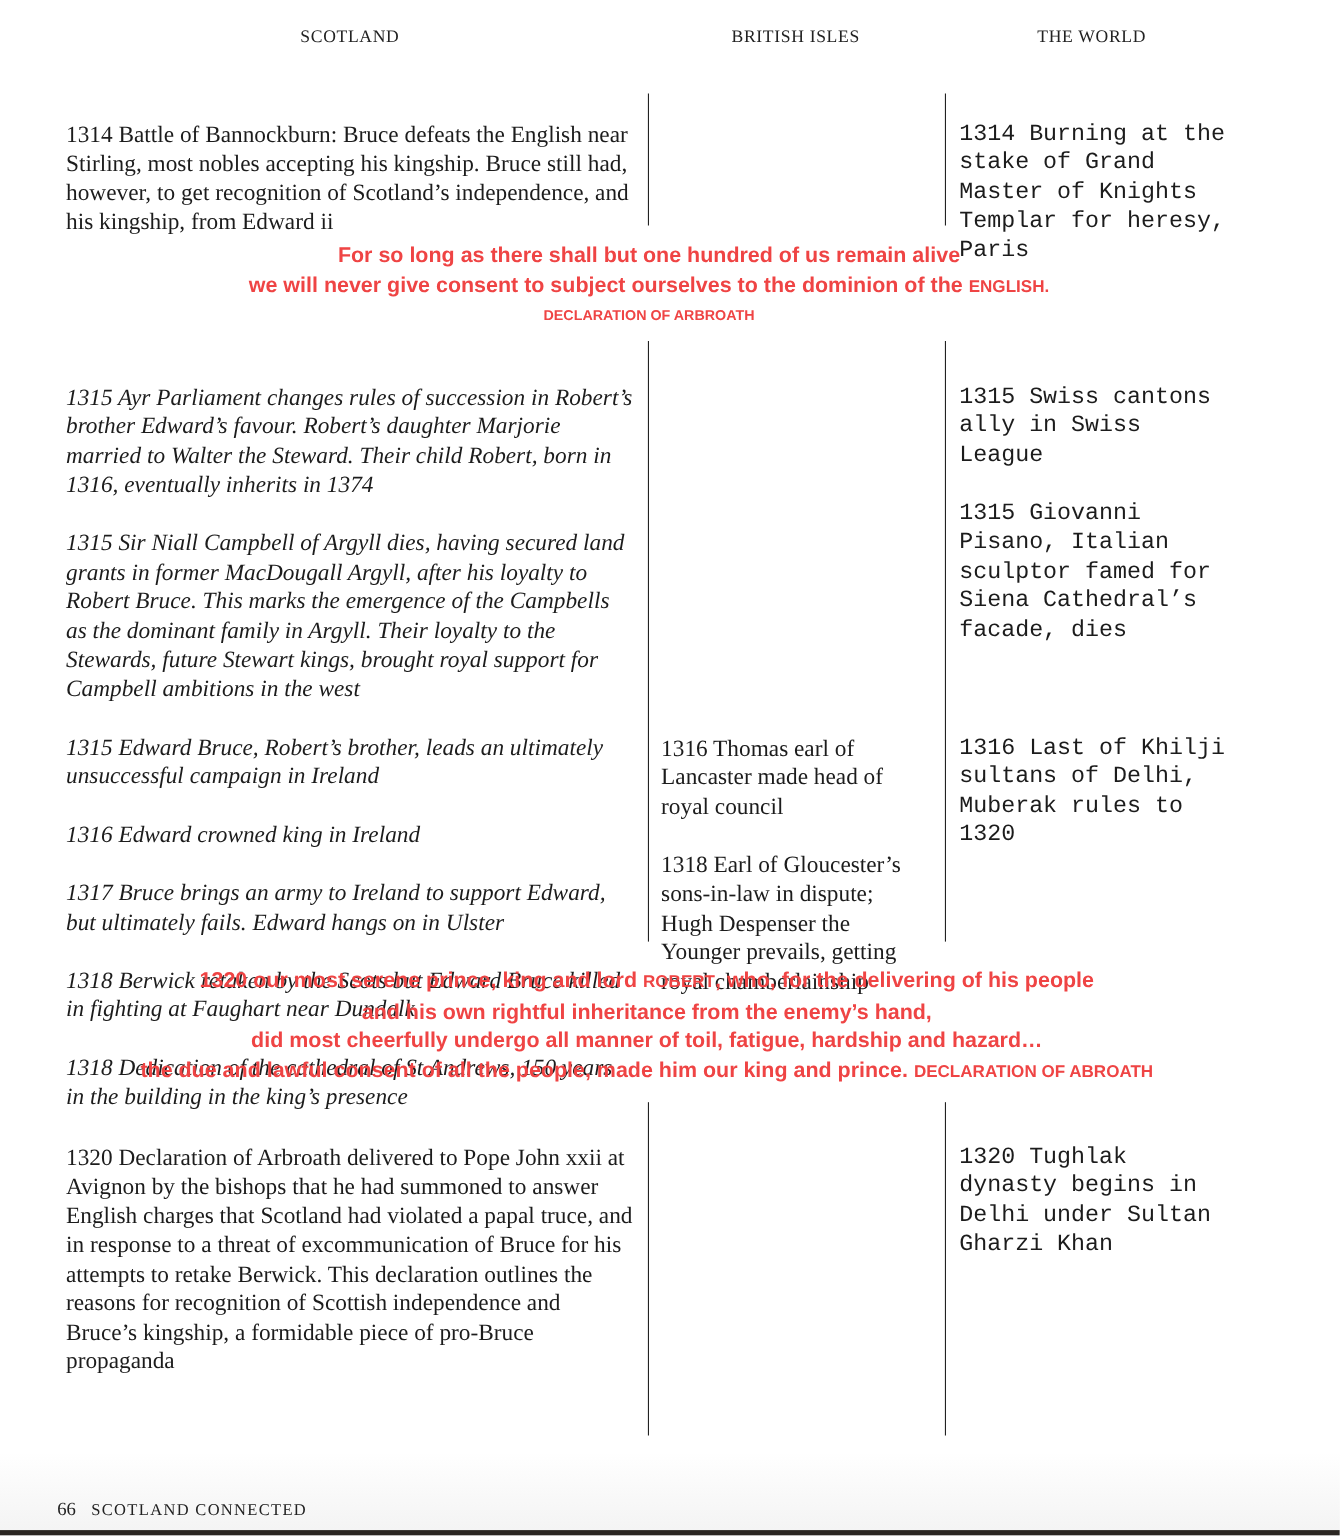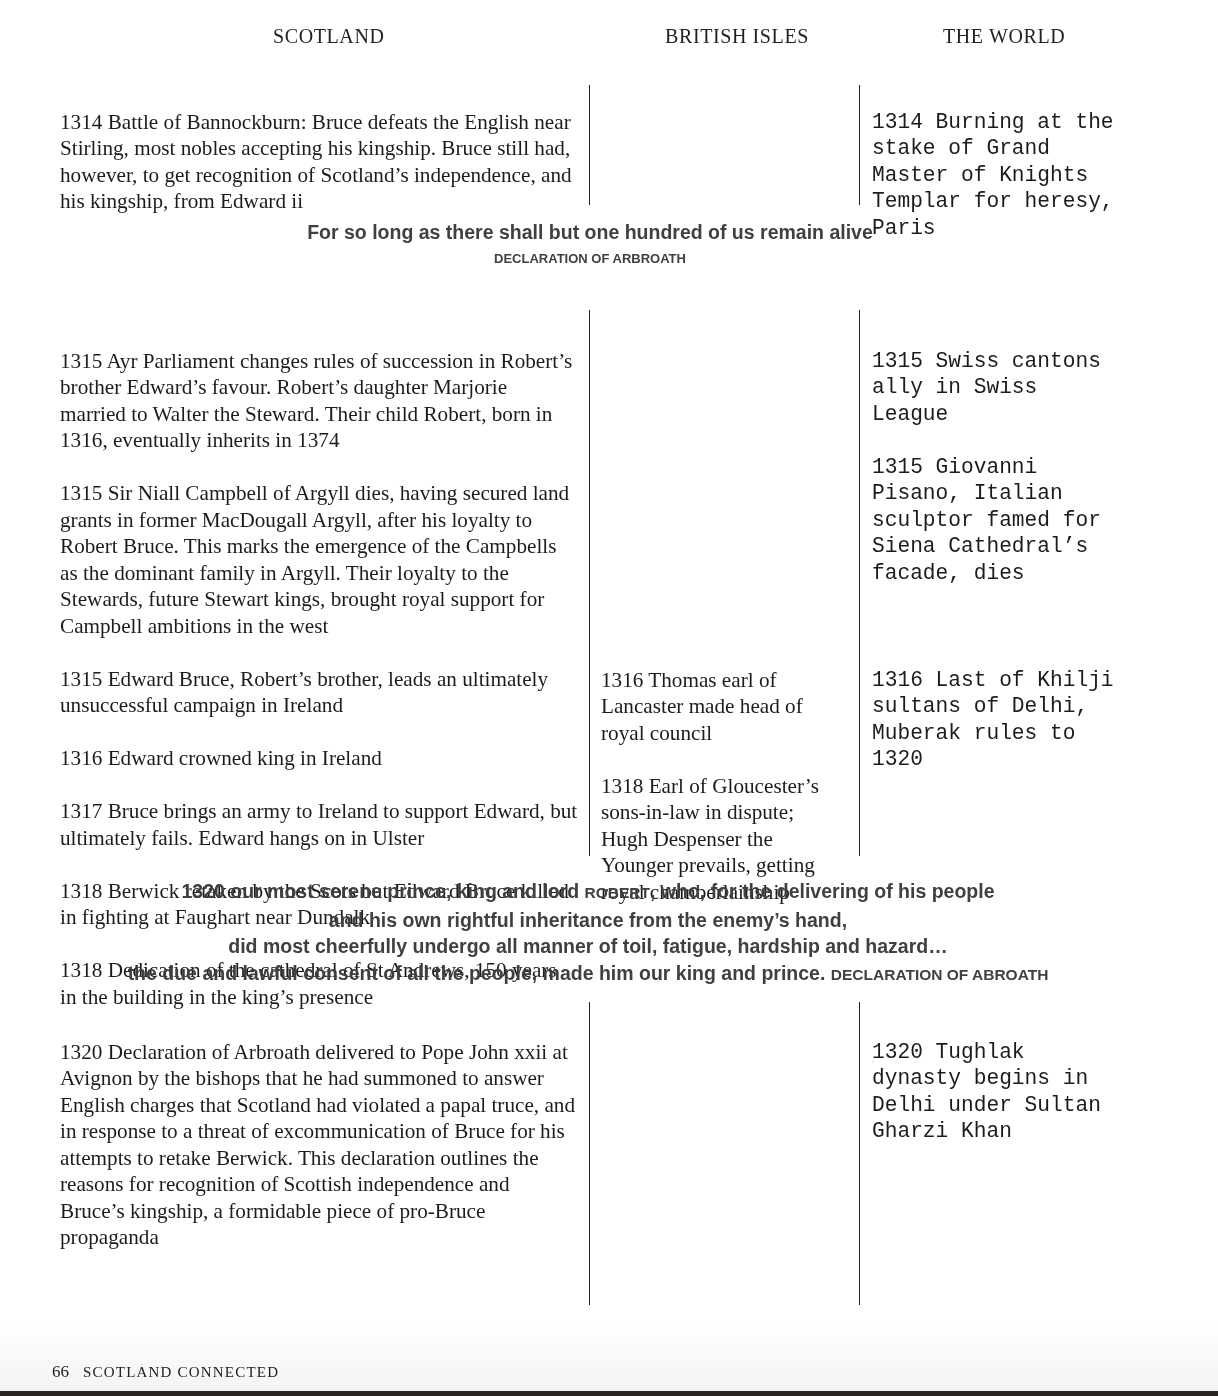--- a/index.html
+++ b/index.html
@@ -3,37 +3,37 @@
 <meta charset="utf-8">
 <style>
   html, body { margin:0; padding:0; }
   body {
     width:1218px; height:1396px; position:relative; overflow:hidden;
     background: linear-gradient(to bottom, #ffffff 0px, #ffffff 1320px, #f4f4f4 1390px);
     color:#1a1a1a;
     font-family: "Liberation Serif", "DejaVu Serif", serif;
   }
   .colhead {
-    position:absolute; top:25px; font-size:20px; letter-spacing:0.6px;
+    position:absolute; top:25px; font-size:16px; letter-spacing:0.6px;
     text-transform:uppercase; color:#222; font-family:"Liberation Serif", serif;
   }
   .col {
     position:absolute; font-size:21.2px; line-height:26.5px; color:#1c1c1c;
     white-space:pre-line;
   }
   .col.scot { left:60px; width:525px; }
   .col.brit { left:601px; width:250px; }
   .col.world { left:872px; width:250px;font-family:Liberation Mono, monospace; }
   .rule { position:absolute; width:1.3px; background:#222; }
   .entry { display:block; }
   .yr { font-variant-numeric: oldstyle-nums; }
   .quote {
     position:absolute; left:0; width:1180px; text-align:center;
     font-family:"Liberation Sans", "DejaVu Sans", sans-serif; font-weight:bold;
-    font-size:19.5px; line-height:26.5px; color:#404040;
+    font-size:19.5px; line-height:26.5px; color:#ef4444;
   }
   .quote .sc { font-size:15.5px; }
   .attrib { font-size:13px; }
   .footer {
     position:absolute; left:52px; top:1362px; font-size:17px; color:#222;
   }
   .footer .pg { margin-right:14px; }
   .footer .title { font-size:15px; letter-spacing:1.2px; text-transform:uppercase; }
   .bottombar { position:absolute; left:0; top:1391px; width:1218px; height:5px; background:#2a2622; }
 </style>
@@ -48,26 +48,27 @@
 <div class="rule" style="left:859px; top:85px; height:120px;"></div>
 <div class="col scot" style="top:82px; width:520px;">
   <span class="entry"><span class="yr">1314</span><span> Battle of Bannockburn: Bruce defeats the English near Stirling, most nobles accepting his kingship. Bruce still had, however, to get recognition of Scotland’s independence, and his kingship, from Edward ii</span></span>
 </div>
 <div class="col world" style="top:82px; width:245px;">
   <span class="entry"><span class="yr">1314</span><span> Burning at the stake of Grand Master of Knights Templar for heresy, Paris</span></span>
 </div>
 
 <div class="quote" style="top:219px; left:0; width:1180px;">
   <div>For so long as there shall but one hundred of us remain alive</div>
+  <div><span>we will never give consent to subject ourselves to the dominion of the </span><span class="sc">ENGLISH.</span></div>
   <div class="attrib">DECLARATION OF ARBROATH</div>
 </div>
 
 <div class="rule" style="left:589px; top:310px; height:546px;"></div>
 <div class="rule" style="left:859px; top:310px; height:546px;"></div>
-<div class="col scot" style="top:321px; width:518px;">
+<div class="col scot" style="top:321px; width:518px;font-style:italic;">
   <span class="entry"><span class="yr">1315</span><span> Ayr Parliament changes rules of succession in Robert’s brother Edward’s favour. Robert’s daughter Marjorie married to Walter the Steward. Their child Robert, born in 1316, eventually inherits in 1374</span></span>
   <span class="entry"><span class="yr">1315</span><span> Sir Niall Campbell of Argyll dies, having secured land grants in former MacDougall Argyll, after his loyalty to Robert Bruce. This marks the emergence of the Campbells as the dominant family in Argyll. Their loyalty to the Stewards, future Stewart kings, brought royal support for Campbell ambitions in the west</span></span>
   <span class="entry"><span class="yr">1315</span><span> Edward Bruce, Robert’s brother, leads an ultimately unsuccessful campaign in Ireland</span></span>
   <span class="entry"><span class="yr">1316</span><span> Edward crowned king in Ireland</span></span>
   <span class="entry"><span class="yr">1317</span><span> Bruce brings an army to Ireland to support Edward, but ultimately fails. Edward hangs on in Ulster</span></span>
   <span class="entry"><span class="yr">1318</span><span> Berwick retaken by the Scots but Edward Bruce killed in fighting at Faughart near Dundalk</span></span>
   <span class="entry"><span class="yr">1318</span><span> Dedication of the cathedral of St Andrews, 150 years in the building in the king’s presence</span></span>
 </div>
 <div class="col brit" style="top:640px; width:245px;">
   <span class="entry"><span class="yr">1316</span><span> Thomas earl of Lancaster made head of royal council</span></span>

